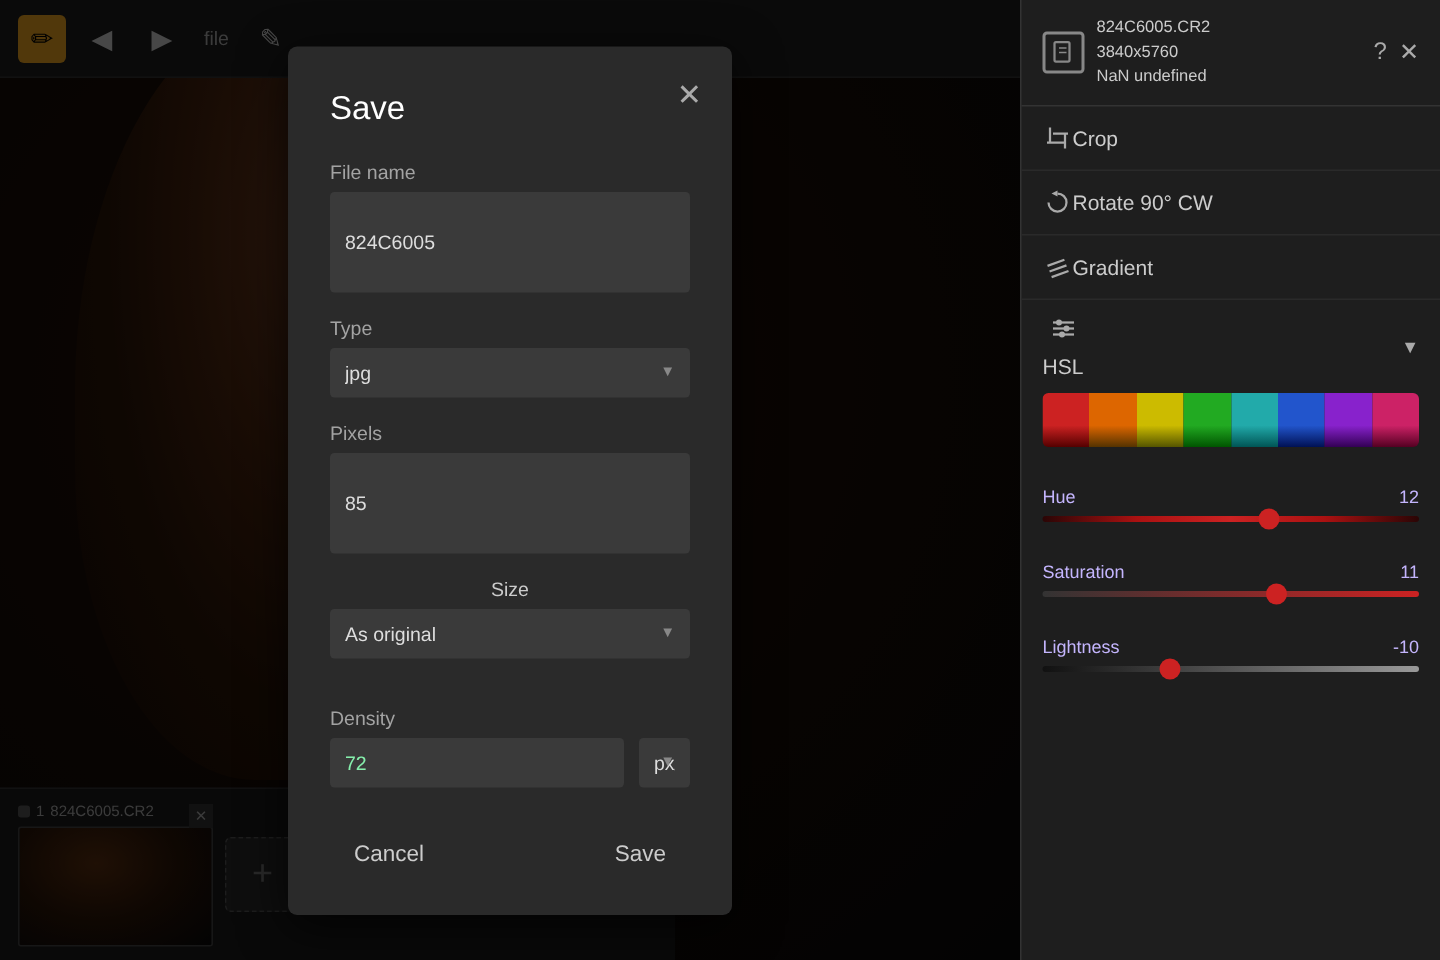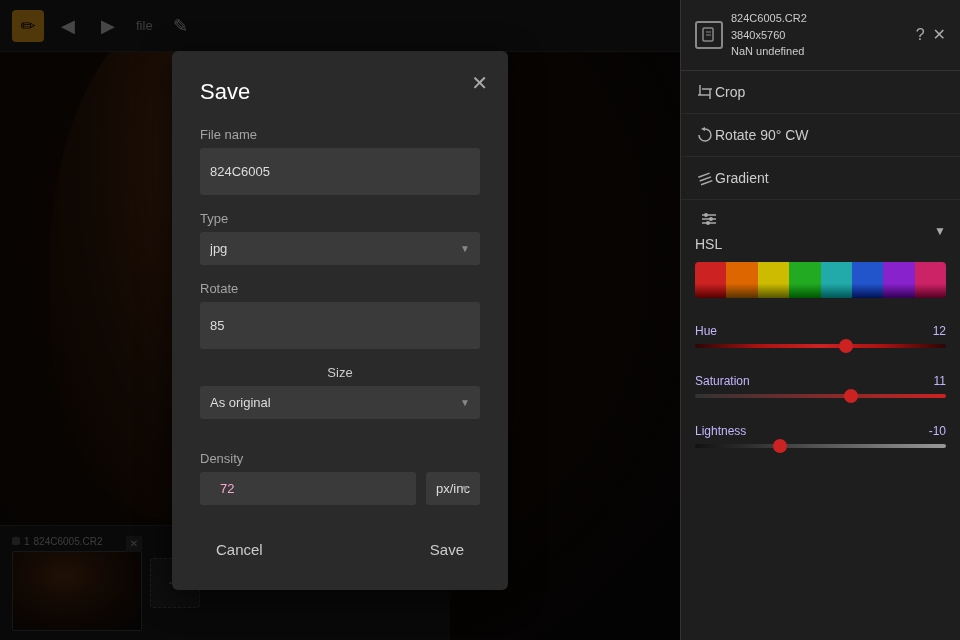--- a/index.html
+++ b/index.html
@@ -307,21 +307,21 @@
       height: 640px;
       background: rgba(0,0,0,0.65);
       z-index: 100;
       display: flex;
       align-items: center;
       justify-content: center;
     }
 
     
     #save-dialog {
-      width: 336px;
+      width: 296px;
       background: #2a2a2a;
       border-radius: 6px;
       padding: 28px 28px 24px;
       position: relative;
       box-shadow: 0 8px 32px rgba(0,0,0,0.7);
     }
 
     .dialog-title {
       color: #fff;
       font-size: 22px;
@@ -343,21 +343,21 @@
       color: #a3a3a3;
       font-size: 13px;
       margin-bottom: 6px;
     }
 
     .text-input {
       width: 100%;
       background: #3a3a3a;
       border: none;
       border-radius: 3px;
-      padding: 16px 10px;
+      padding: 26px 10px;
       color: #ddd;
       font-size: 13px;
       margin-bottom: 16px;
       outline: none;
     }
 
     .select-wrapper {
       position: relative;
       margin-bottom: 16px;
     }
@@ -412,22 +412,22 @@
       display: flex;
       gap: 10px;
       margin-bottom: 24px;
     }
 
     .density-input {
       flex: 1;
       background: #3a3a3a;
       border: none;
       border-radius: 3px;
-      padding: 9px 20px;
-      color: #f9a8d4;
+      padding: 9px 10px;
+      color: #86efac;
       font-size: 13px;
       outline: none;
     }
 
     .density-select-wrapper {
       flex: 1;
       position: relative;
     }
 
     .density-select-wrapper::after {
@@ -662,21 +662,21 @@
     <div class="select-wrapper">
       <select>
         <option>jpg</option>
         <option>png</option>
         <option>tiff</option>
         <option>webp</option>
       </select>
     </div>
 
     
-    <div class="field-label">Rotate</div>
+    <div class="field-label">Pixels</div>
     <input class="text-input" type="text" value="85" style="">
 
     
     <div class="size-row">
       <div class="size-left">
         <div class="size-label">Size</div>
         <div class="select-wrapper">
           <select>
             <option>As original</option>
           </select>

